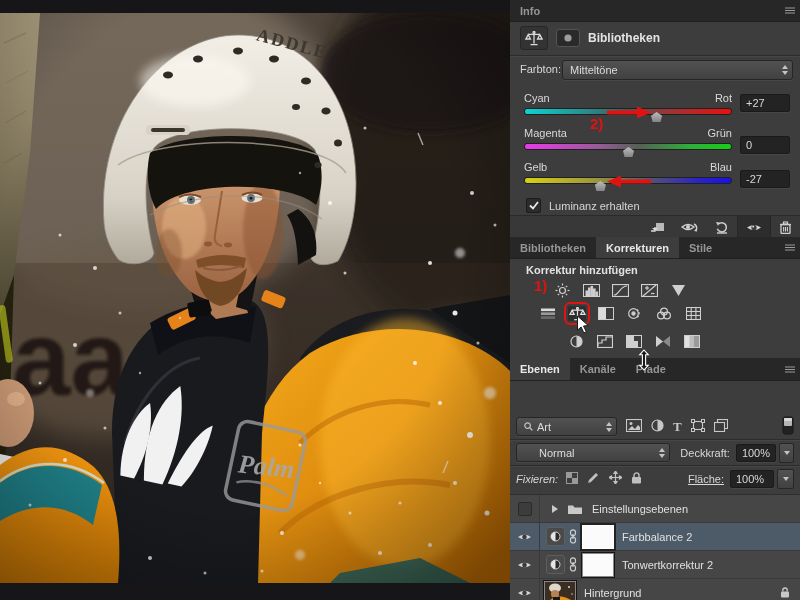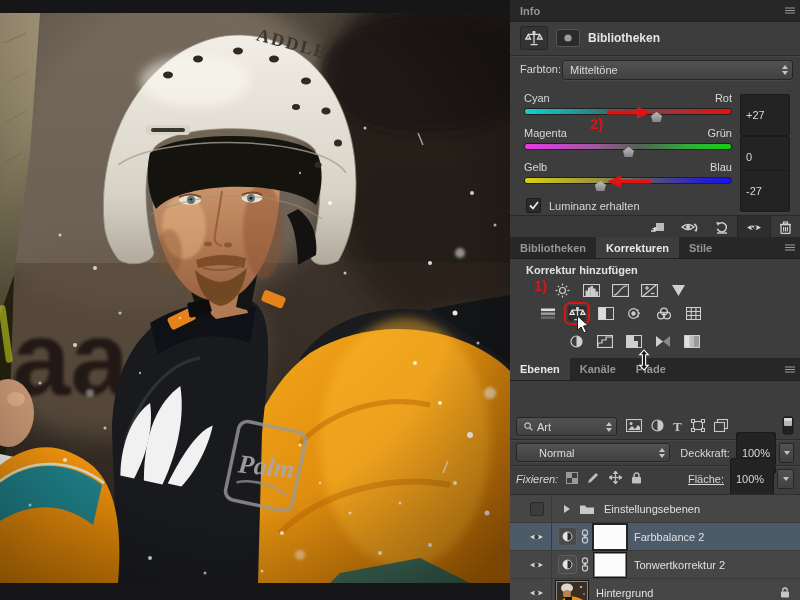--- a/index.html
+++ b/index.html
@@ -17,21 +17,21 @@
   .pmenu{margin-left:auto;display:flex;align-items:center;padding-right:5px;}
   .pmenu svg{display:block;}
   .body-abs{position:absolute;left:0;width:290px;box-sizing:border-box;}
   
   .selbox{display:flex;align-items:center;background:linear-gradient(#525252,#414141);border:1px solid #262626;border-radius:3px;height:18px;padding:0 4px 0 7px;box-shadow:0 1px 0 rgba(255,255,255,.06);}
   .selbox .lbl{flex:1;color:#dcdcdc;}
   .stepper{display:flex;flex-direction:column;gap:2px;margin-left:4px;}
   .stepper i{width:0;height:0;border-left:3.5px solid transparent;border-right:3.5px solid transparent;}
   .stepper .up{border-bottom:4px solid #c4c4c4;}
   .stepper .dn{border-top:4px solid #c4c4c4;}
-  .numbox{background:#232323;border:1px solid #1a1a1a;border-radius:2px;color:#d8d8d8;height:16px;line-height:16px;padding:12px 5px;box-shadow:0 1px 0 rgba(255,255,255,.05);}
+  .numbox{background:#232323;border:1px solid #1a1a1a;border-radius:2px;color:#d8d8d8;height:16px;line-height:16px;padding:0 5px;box-shadow:0 1px 0 rgba(255,255,255,.05);}
   .ddbtn{width:15px;height:18px;background:linear-gradient(#525252,#414141);border:1px solid #262626;border-radius:2px;display:flex;align-items:center;justify-content:center;margin-left:3px;}
   .ddbtn i{width:0;height:0;border-left:3.5px solid transparent;border-right:3.5px solid transparent;border-top:4px solid #c4c4c4;}
   .divider{position:absolute;left:0;width:290px;height:1px;background:#2c2c2c;box-shadow:0 1px 0 rgba(255,255,255,.05);}
   
   .sl-lab{position:absolute;left:14px;width:208px;display:flex;justify-content:space-between;color:#d8d8d8;}
   .sl-tr{position:absolute;left:14px;width:208px;height:16px;}
   .sl-tr .track{position:absolute;left:0;top:1px;width:208px;height:7px;border-radius:3px;border:1px solid #202020;box-sizing:border-box;}
   .t1 .track{background:linear-gradient(90deg,#0cd3d3 0%,#2f7f7f 35%,#565051 50%,#9c3535 70%,#ea0f0f 100%);}
   .t2 .track{background:linear-gradient(90deg,#e83ae8 0%,#9a5a9a 35%,#556055 55%,#2fae3a 80%,#14d014 100%);}
   .t3 .track{background:linear-gradient(90deg,#d8d012 0%,#9a9440 35%,#55556e 60%,#2a22c8 85%,#1a10e8 100%);}
@@ -47,21 +47,21 @@
   .pfoot{position:absolute;left:0;width:290px;height:22px;background:#383838;border-top:1px solid #2a2a2a;display:flex;align-items:center;justify-content:flex-end;gap:0;}
   .pfoot .fi{padding:0 8px;display:flex;align-items:center;height:100%;}
   .pfoot .pressed{background:#2d2d2d;border-left:1px solid #262626;border-right:1px solid #262626;}
   
   .adj-row{position:absolute;display:flex;gap:11px;}
   .ai{width:18px;height:15px;display:flex;align-items:center;justify-content:center;}
   .redbox{outline:2px solid #e01212;outline-offset:2px;background:#2e2e2e;border-radius:2px;}
   
   .lay-toolrow{position:absolute;left:0;width:290px;display:flex;align-items:center;}
   .llist{position:absolute;left:0;width:290px;background:#404040;border-top:1px solid #2e2e2e;}
-  .lrow{height:27px;display:flex;align-items:center;background:#464646;border-bottom:1px solid #3a3a3a;color:#e0e0e0;padding-left:12px;}
+  .lrow{height:27px;display:flex;align-items:center;background:#464646;border-bottom:1px solid #3a3a3a;color:#e0e0e0;}
   .lrow.selected{background:#4d5a68;}
   .eyecell{width:29px;align-self:stretch;display:flex;align-items:center;justify-content:center;border-right:1px solid #3a3a3a;}
   .mthumb{width:30px;height:22px;background:#fbfbfb;border:1px solid #888;outline:1px solid #161616;margin:0 8px 0 4px;}
   .mthumb.selframe{border:1px solid #fff;outline:2px solid #222;}
   .adjbadge{width:17px;height:17px;border-radius:3px;background:#4a4a4a;border:1px solid #5e5e5e;display:flex;align-items:center;justify-content:center;margin:0 3px 0 6px;}
   .lockpad{margin-left:auto;margin-right:10px;display:flex;}
   .cursor-abs{position:absolute;z-index:60;}
 </style>
 </head>
 <body>

